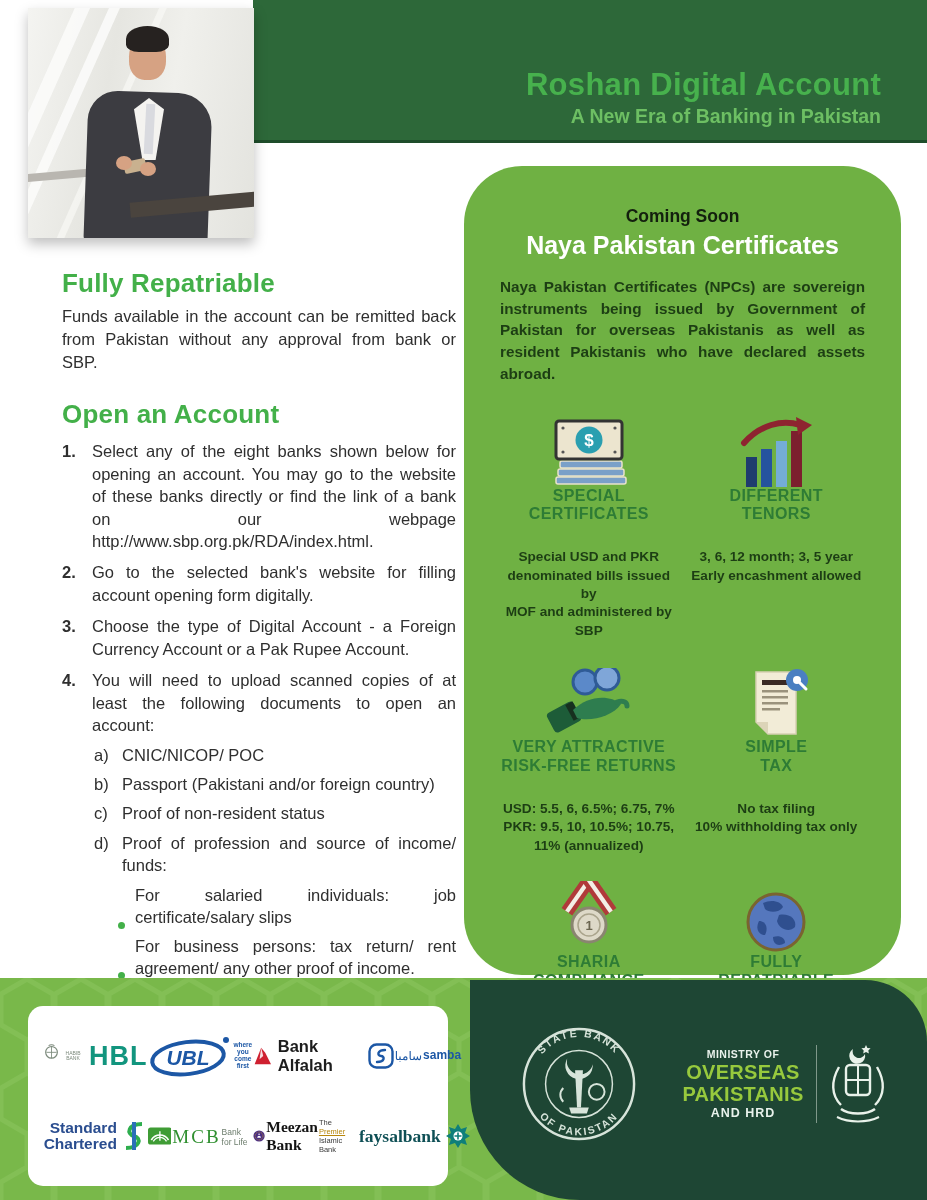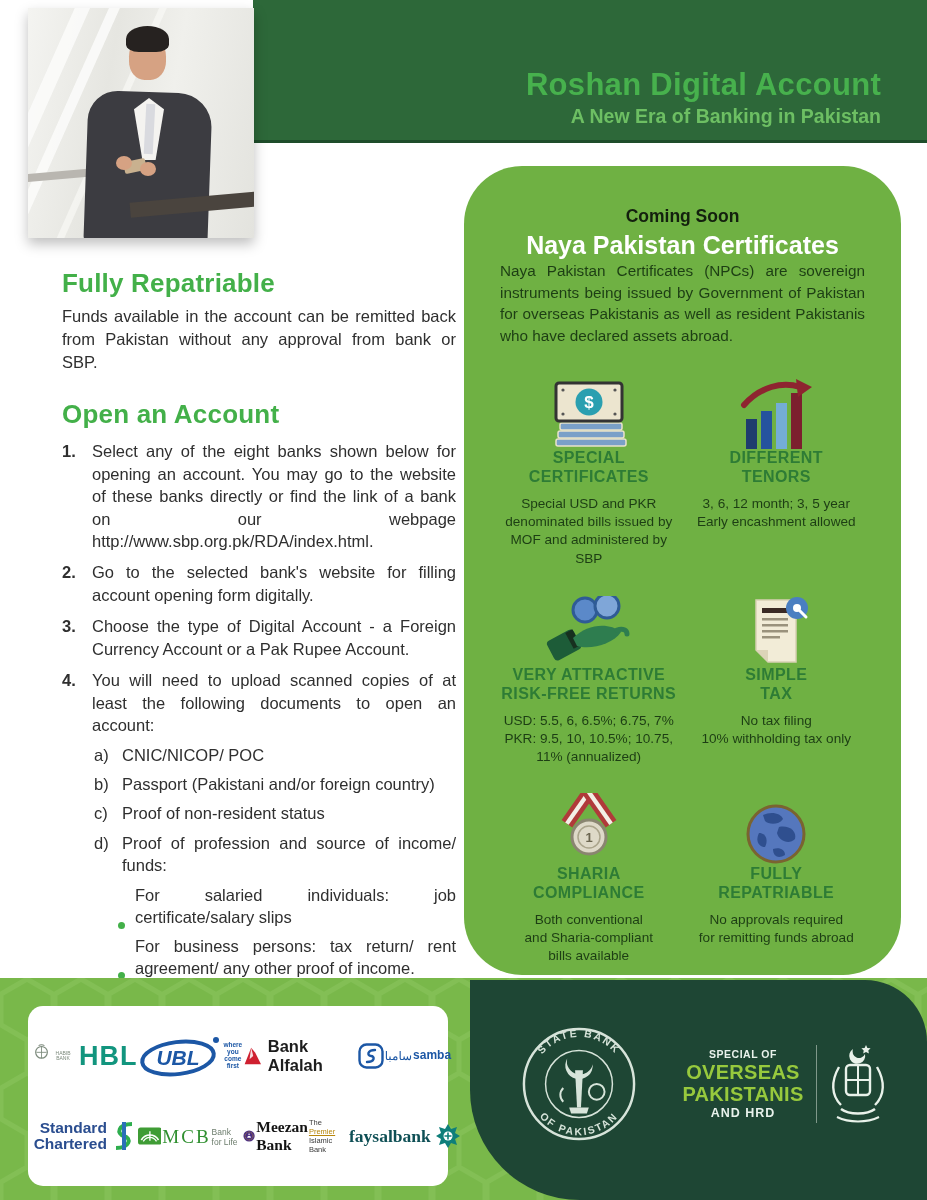--- a/index.html
+++ b/index.html
@@ -55,35 +55,35 @@
   .subitem .snum { flex:0 0 16px; }
   .bullets { margin:7px 0 0 26px; }
   .bullet { display:flex; gap:10px; margin-top:6px;align-items:flex-end; }
   .dot { flex:0 0 7px; width:7px; height:7px; border-radius:50%; background:#43b049; margin-top:7px; }
 
   
   .npc-panel { position:absolute; left:464px; top:166px; width:437px; height:809px;
                background:#6fb143; border-radius:58px; padding:40px 36px 0 36px; }
   .coming-soon { text-align:center; color:#13200e; font-size:17.5px; font-weight:bold; }
   .npc-title { text-align:center; color:#ffffff; font-size:25px; font-weight:bold; margin-top:4px; }
-  .npc-desc { color:#1d3e14; font-size:15.3px; font-weight:400;
+  .npc-desc { margin-top:16px; color:#1d3e14; font-size:15.3px; font-weight:700;
               line-height:1.42; text-align:justify; }
   .features { display:grid; grid-template-columns:1fr 1fr; column-gap:10px; row-gap:26px; margin-top:30px; }
   .feature { display:flex; flex-direction:column; align-items:center; text-align:center; }
   .f-icon { height:72px; display:flex; align-items:flex-end; justify-content:center; }
   .f-title { color:#2e7c35; font-size:16px; font-weight:bold;
              line-height:1.18; letter-spacing:.4px; }
-  .f-desc { margin-top:8px; color:#1d3e14; font-size:13.6px; font-weight:normal; line-height:1.35; }
+  .f-desc { margin-top:24px; color:#1d3e14; font-size:13.6px; font-weight:bold; line-height:1.35; }
   .pre { white-space:pre-line; }
 
   
   .footer { position:absolute; left:0; right:0; top:978px; height:222px; }
   .hex-bg { position:absolute; inset:0; }
   .bank-card { position:absolute; left:28px; top:28px; width:420px; height:180px;
-               background:#ffffff; border-radius:15px; padding:10px 4px;
+               background:#ffffff; border-radius:15px; padding:10px 14px;
                display:grid; grid-template-columns:1.12fr .95fr 1.18fr .75fr; grid-template-rows:1fr 1fr; }
   .bank-cell { display:flex; align-items:center; justify-content:center; gap:5px; }
   .col { flex-direction:row; gap:1px; }
 
   .hbl-text { color:#12957e; font-size:27px; font-weight:bold; letter-spacing:1px; }
   .crest-sub { font-size:5px; color:#7c8a7c; text-align:center; line-height:1.1; }
   .ubl-wrap { position:relative; width:84px; height:44px; }
   .ubl-sub { font-size:6.5px; color:#1c57a5; text-align:center; margin-top:-2px; font-weight:bold; }
   .alfalah-text { font-size:16.5px; font-weight:600; color:#1d1d1d; }
   .samba-ar { font-size:12px; color:#1c57a5; line-height:1; }
@@ -439,21 +439,21 @@
         <text font-size="10.5" font-weight="bold" fill="#d7e4da" letter-spacing="2">
           <textPath href="#arcTop" startOffset="50%" text-anchor="middle">STATE BANK</textPath>
         </text>
         <text font-size="10.5" font-weight="bold" fill="#d7e4da" letter-spacing="2">
           <textPath href="#arcBot" startOffset="50%" text-anchor="middle">OF PAKISTAN</textPath>
         </text>
       </svg>
 
       <div class="ministry">
         <div class="ministry-lines">
-          <div class="m-small">SPECIAL OF</div>
+          <div class="m-small">MINISTRY OF</div>
           <div class="m-big">OVERSEAS</div>
           <div class="m-big">PAKISTANIS</div>
           <div class="m-last">AND HRD</div>
         </div>
         <div class="m-divider"></div>
         <svg width="58" height="86" viewBox="0 0 58 86">
           <path d="M24 8 A8 8 0 1 0 36 13 A6.3 6.3 0 1 1 24 8 Z" fill="#e9f2ea"></path>
           <path d="M37 4 l1.4 2.9 3.2.4-2.3 2.2.6 3.1-2.9-1.5-2.8 1.5.5-3.1-2.3-2.2 3.2-.4 Z" fill="#e9f2ea"></path>
           <rect x="17" y="24" width="24" height="30" rx="4" fill="none" stroke="#e9f2ea" stroke-width="2.4"></rect>
           <path d="M29 24 L29 54 M17 39 L41 39" stroke="#e9f2ea" stroke-width="2"></path>

